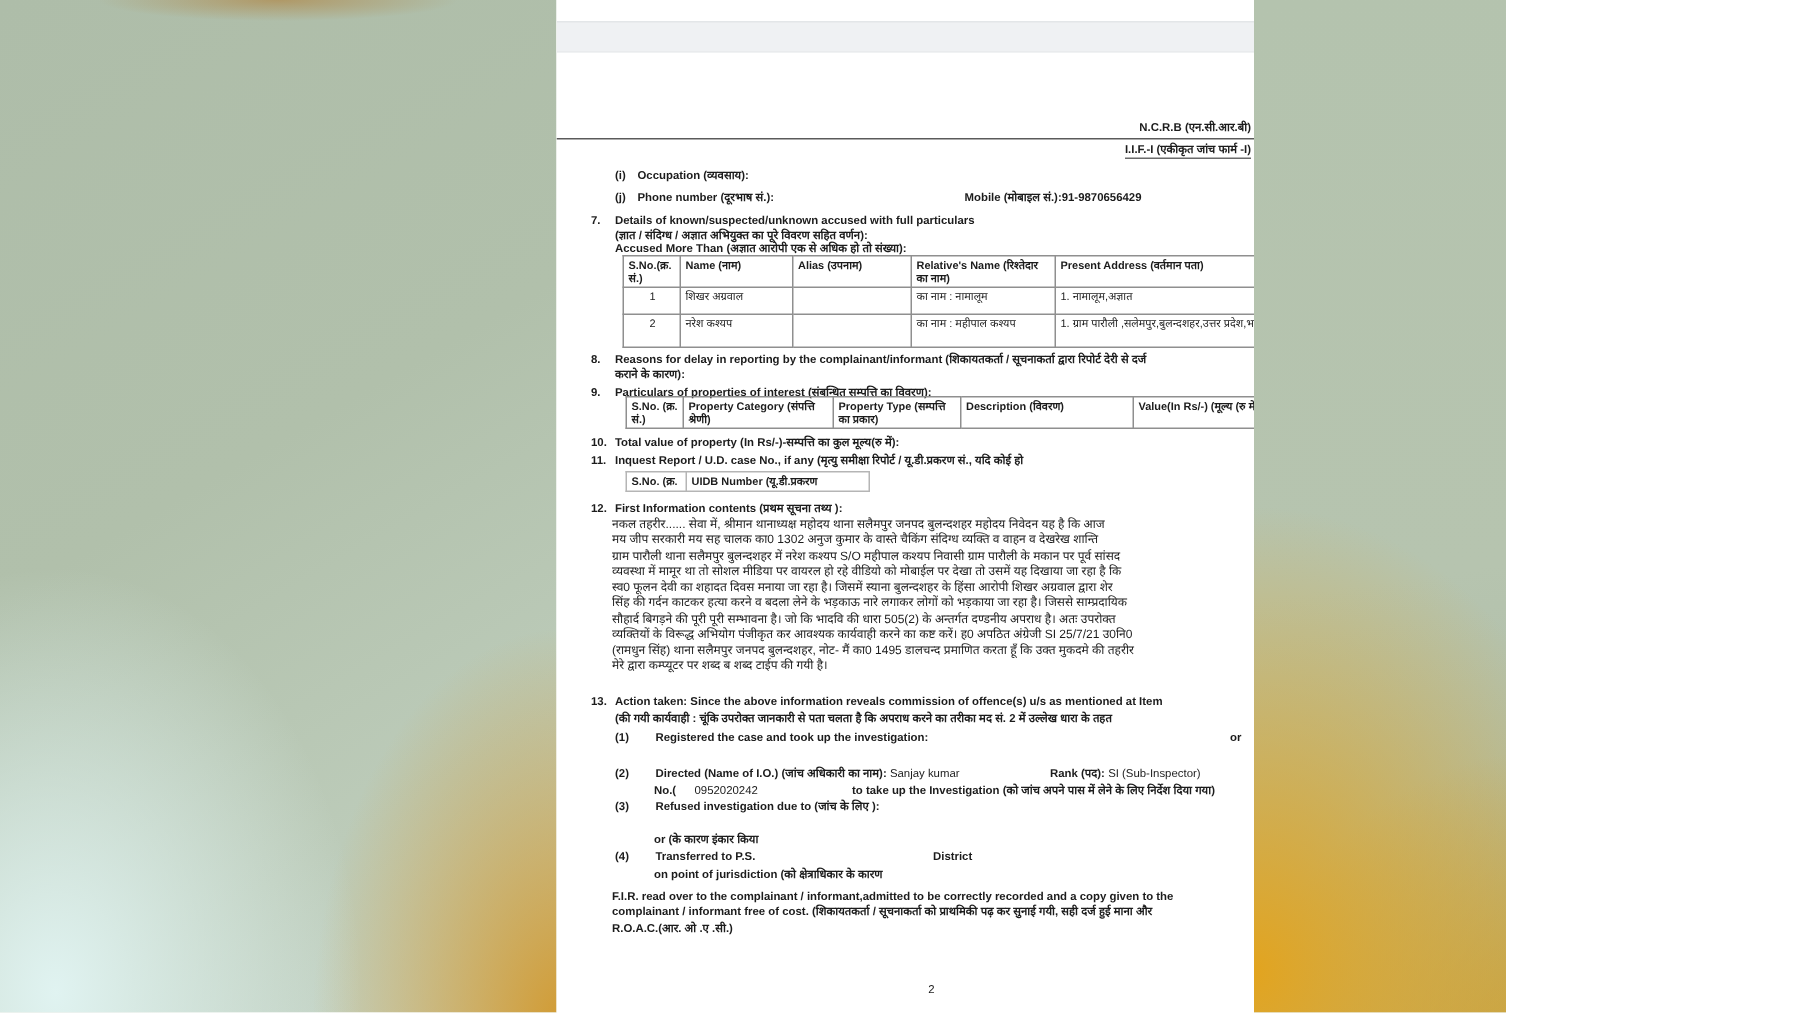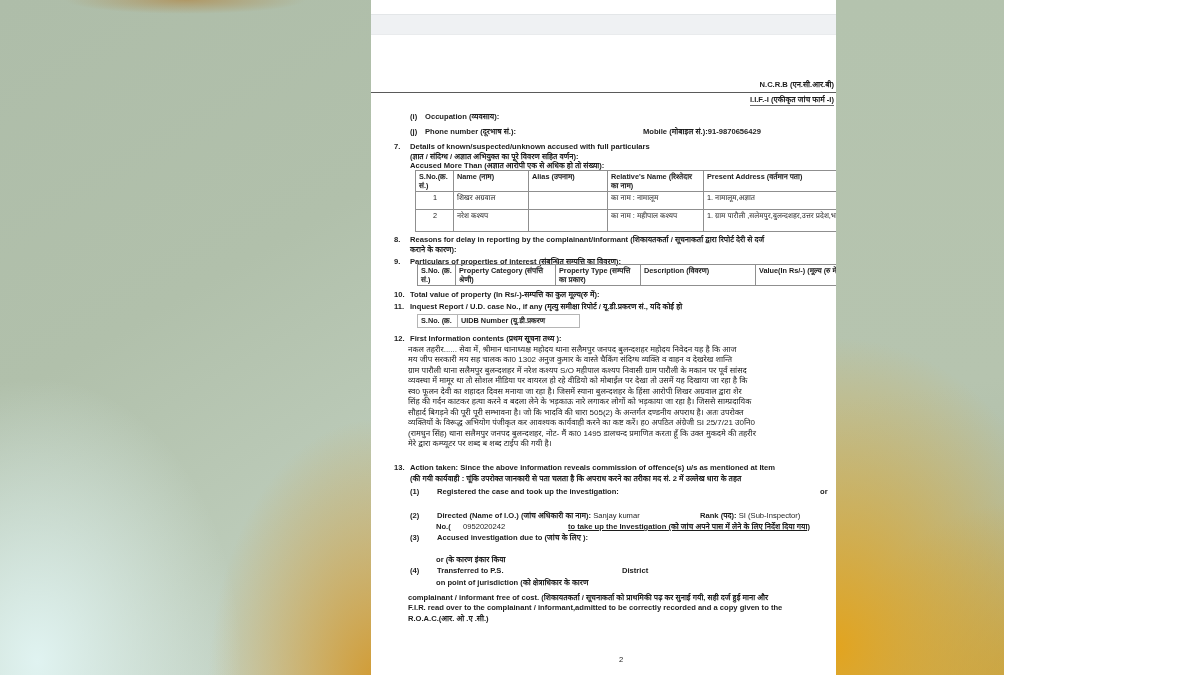--- a/index.html
+++ b/index.html
@@ -182,36 +182,36 @@
     <div class="abs" style="top:511px;left:39px;">
       <span class="inum2">(2)</span><span class="b">Directed (Name of I.O.) (जांच अधिकारी का नाम):</span>
       <span>Sanjay kumar</span>
     </div>
     <div class="abs" style="top:511px;left:329px;">
       <span class="b">Rank (पद):</span>
       <span>SI (Sub-Inspector)</span>
     </div>
     <div class="abs b" style="top:522px;left:65px;">No.(</div>
     <div class="abs" style="top:522px;left:92px;">0952020242</div>
-    <div class="abs b" style="top:522px;left:197px;text-decoration:underline;">to take up the Investigation (को जांच अपने पास में लेने के लिए निर्देश दिया गया)</div>
+    <div class="abs b" style="top:522px;left:197px;">to take up the Investigation (को जांच अपने पास में लेने के लिए निर्देश दिया गया)</div>
 
     <div class="abs" style="top:533px;left:39px;">
-      <span class="inum2">(3)</span><span class="b">Accused investigation due to (जांच के लिए ):</span>
+      <span class="inum2">(3)</span><span class="b">Refused investigation due to (जांच के लिए ):</span>
     </div>
     <div class="abs b" style="top:555px;left:65px;">or (के कारण इंकार किया</div>
 
     <div class="abs" style="top:566px;left:39px;">
       <span class="inum2">(4)</span><span class="b">Transferred to P.S.</span>
     </div>
     <div class="abs b" style="top:566px;left:251px;">District</div>
     <div class="abs b" style="top:578px;left:65px;">on point of jurisdiction (को क्षेत्राधिकार के कारण</div>
 
     <div class="abs fir3" style="top:593px;left:37px;">
+      <div>F.I.R. read over to the complainant / informant,admitted to be correctly recorded and a copy given to the</div>
       <div>complainant / informant free of cost. (शिकायतकर्ता / सूचनाकर्ता को प्राथमिकी पढ़ कर सुनाई गयी, सही दर्ज हुई माना और</div>
-      <div>F.I.R. read over to the complainant / informant,admitted to be correctly recorded and a copy given to the</div>
       <div>R.O.A.C.(आर. ओ .ए .सी.)</div>
     </div>
 
     <div class="abs pagenum">2</div>
   </div>
 
   <div class="bg bg-right"></div>
 </div>
 
 </body></html>

